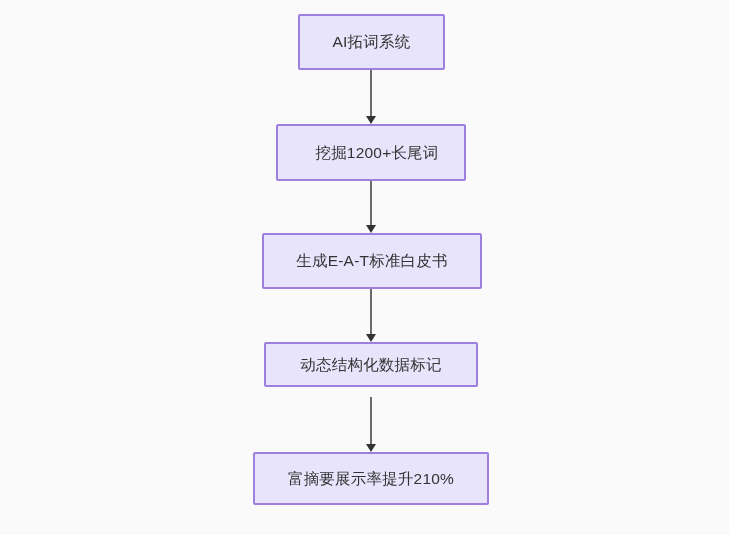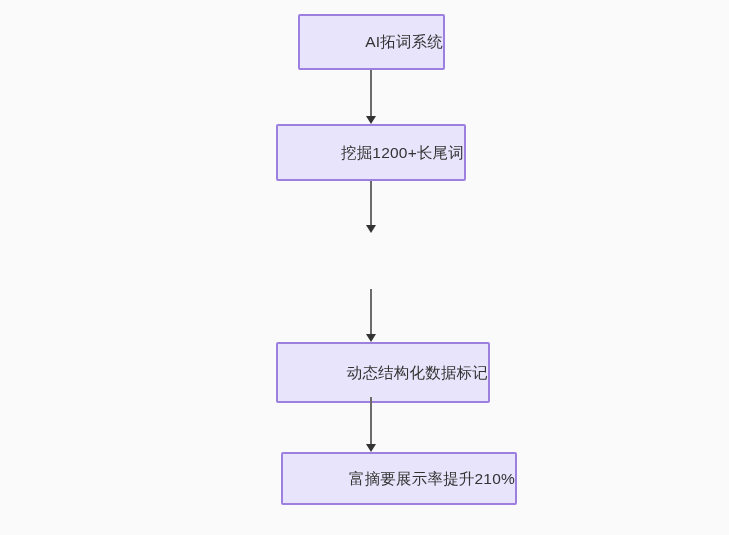--- a/index.html
+++ b/index.html
@@ -21,21 +21,21 @@
   }
 
   .node {
     position: absolute;
     box-sizing: border-box;
     background: #e7e4fb;
     border: 2px solid #9d7fe0;
     border-radius: 2px;
     display: flex;
     align-items: center;
-    justify-content: flex-end;
+    justify-content: center;
     color: #333333;
     font-size: 15.5px;
     letter-spacing: 0.2px;
     white-space: nowrap;
   }
 
   .node-label {
     display: block;
     line-height: 1;
   }
@@ -77,32 +77,35 @@
 
   <div class="node" style="left:276px; top:124px; width:190px; height:57px;padding-left:12px;">
     <span class="node-label">挖掘1200+长尾词</span>
   </div>
 
   <div class="connector" style="left:364px; top:181px; height:52px;">
     <div class="stem"></div>
     <div class="head"></div>
   </div>
 
+  <div class="node" style="left:262px; top:233px; width:220px; height:56px;">
+    <span class="node-label">生成E-A-T标准白皮书</span>
+  </div>
 
   <div class="connector" style="left:364px; top:289px; height:53px;">
     <div class="stem"></div>
     <div class="head"></div>
   </div>
 
-  <div class="node" style="left:276px; top:342px; width:214px; height:61px;">
+  <div class="node" style="left:264px; top:342px; width:214px; height:45px;">
     <span class="node-label">动态结构化数据标记</span>
   </div>
 
   <div class="connector" style="left:364px; top:397px; height:55px;">
     <div class="stem"></div>
     <div class="head"></div>
   </div>
 
-  <div class="node" style="left:253px; top:452px; width:236px; height:53px;margin-left:28px;">
+  <div class="node" style="left:253px; top:452px; width:236px; height:53px;">
     <span class="node-label">富摘要展示率提升210%</span>
   </div>
 
 </div>
 
 </body></html>

